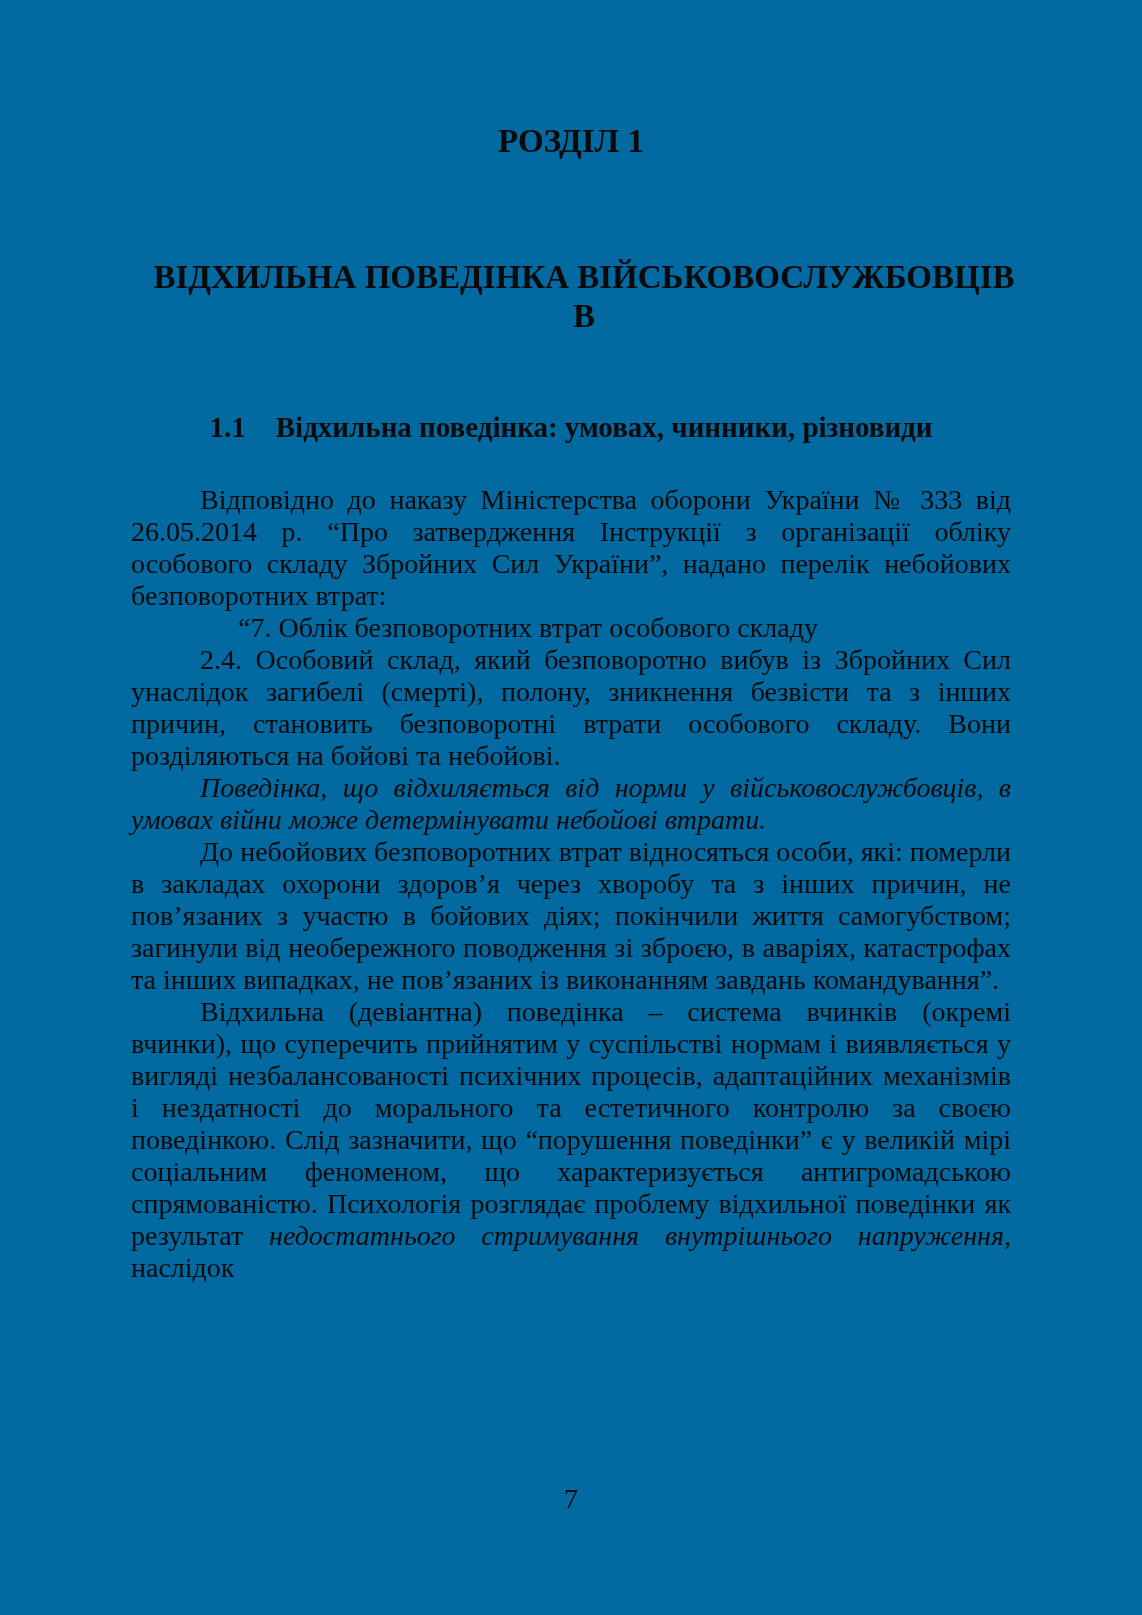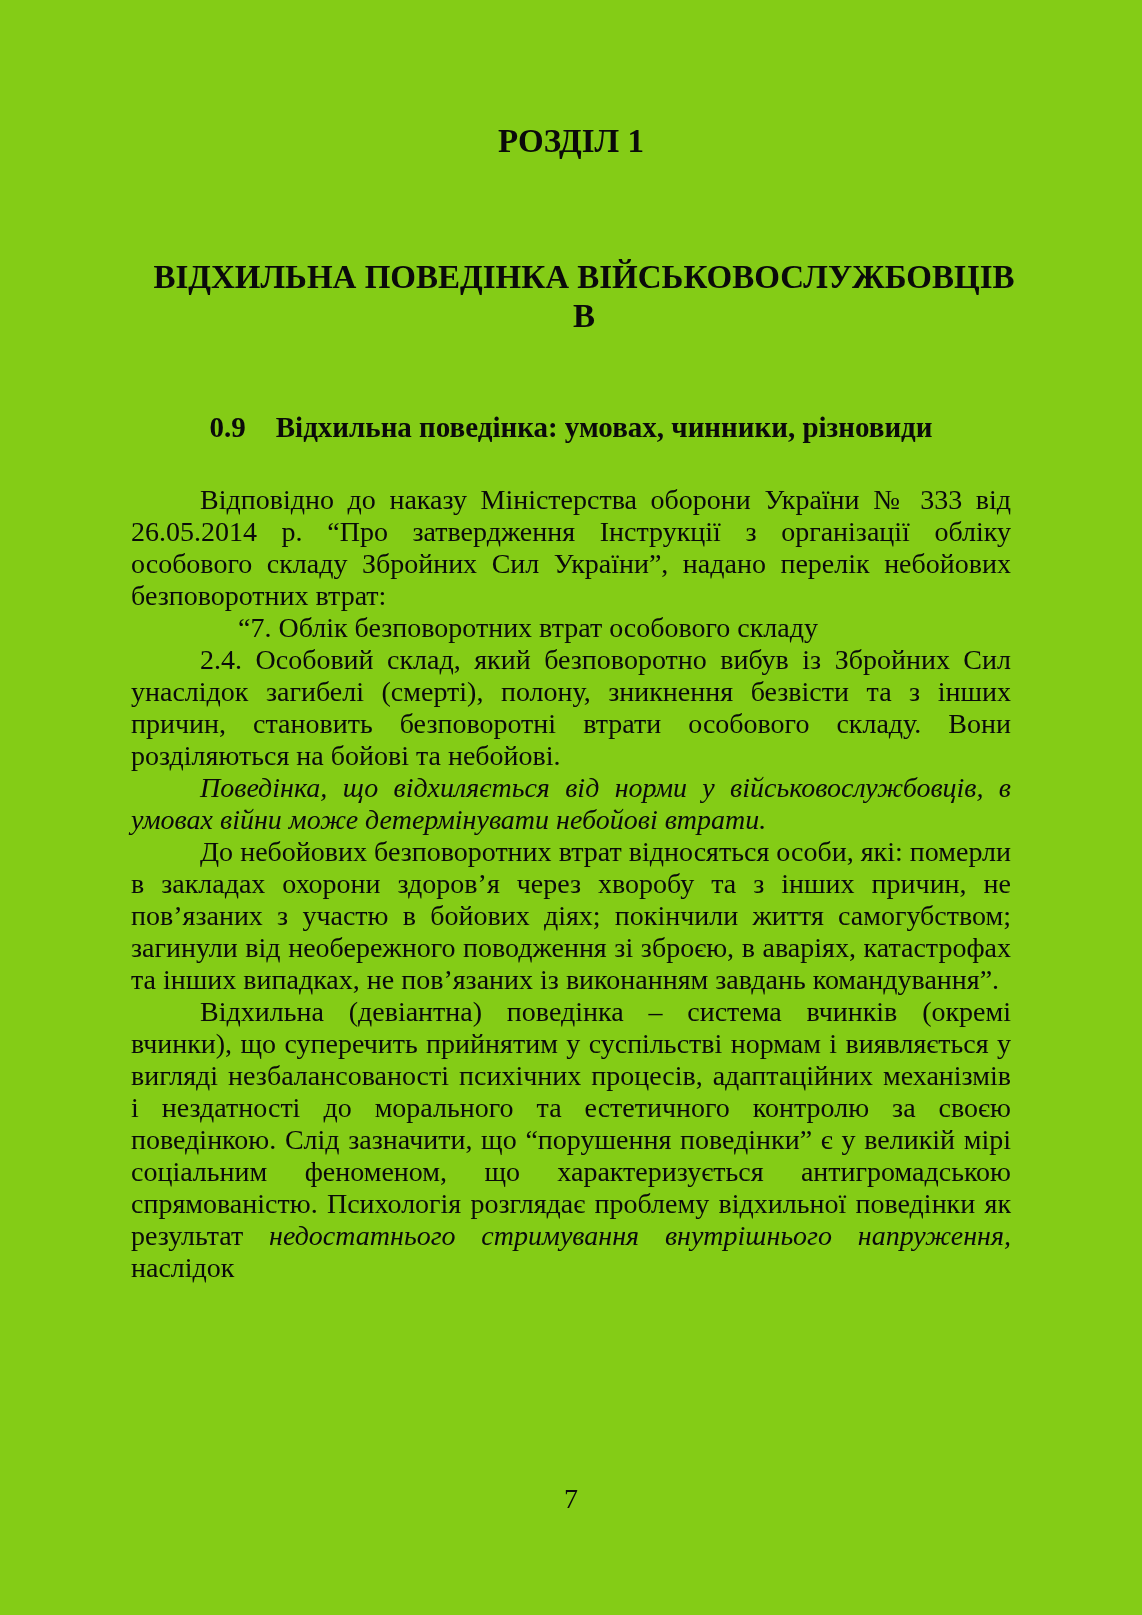--- a/index.html
+++ b/index.html
@@ -4,21 +4,21 @@
 <style>
   html, body {
     margin: 0;
     padding: 0;
     background: #ffffff;
   }
   .page {
     position: relative;
     width: 1142px;
     height: 1615px;
-    background: #84cc16;
+    background: #0369a1;
     color: #0a0a0a;
     font-family: "Liberation Serif", "DejaVu Serif", serif;
     overflow: hidden;
   }
   .chapter-heading {
     position: absolute;
     top: 122px;
     left: 0;
     width: 100%;
     text-align: center;
@@ -85,21 +85,21 @@
 
 <div class="page">
 
   <div class="chapter-heading">РОЗДІЛ 1</div>
 
   <div class="doc-title">
     <div>ВІДХИЛЬНА ПОВЕДІНКА ВІЙСЬКОВОСЛУЖБОВЦІВ В</div>
   </div>
 
   <div class="section-heading">
-    <span class="sec-num">0.9</span><span>Відхильна поведінка: умовах, чинники, різновиди</span>
+    <span class="sec-num">1.1</span><span>Відхильна поведінка: умовах, чинники, різновиди</span>
   </div>
 
   <div class="body-text">
       <p class="para"><span class="run">Відповідно до наказу Міністерства оборони України № 333 від 26.05.2014 р. “Про затвердження Інструкції з організації обліку особового складу Збройних Сил України”, надано перелік небойових безповоротних втрат:</span></p>
       <p class="para deep-indent"><span class="run">“7. Облік безповоротних втрат особового складу</span></p>
       <p class="para"><span class="run">2.4. Особовий склад, який безповоротно вибув із Збройних Сил унаслідок загибелі (смерті), полону, зникнення безвісти та з інших причин, становить безповоротні втрати особового складу. Вони розділяються на бойові та небойові.</span></p>
       <p class="para"><span class="run italic">Поведінка, що відхиляється від норми у військовослужбовців, в умовах війни може детермінувати небойові втрати.</span></p>
       <p class="para"><span class="run">До небойових безповоротних втрат відносяться особи, які: померли в закладах охорони здоров’я через хворобу та з інших причин, не пов’язаних з участю в бойових діях; покінчили життя самогубством; загинули від необережного поводження зі зброєю, в аваріях, катастрофах та інших випадках, не пов’язаних із виконанням завдань командування”.</span></p>
       <p class="para"><span class="run">Відхильна (девіантна) поведінка – система вчинків (окремі вчинки), що суперечить прийнятим у суспільстві нормам і виявляється у вигляді незбалансованості психічних процесів, адаптаційних механізмів і нездатності до морального та естетичного контролю за своєю поведінкою. Слід зазначити, що “порушення поведінки” є у великій мірі соціальним феноменом, що характеризується антигромадською спрямованістю. Психологія розглядає проблему відхильної поведінки як результат </span><span class="run italic">недостатнього стримування внутрішнього напруження,</span><span class="run"> наслідок</span></p>
     </div>

